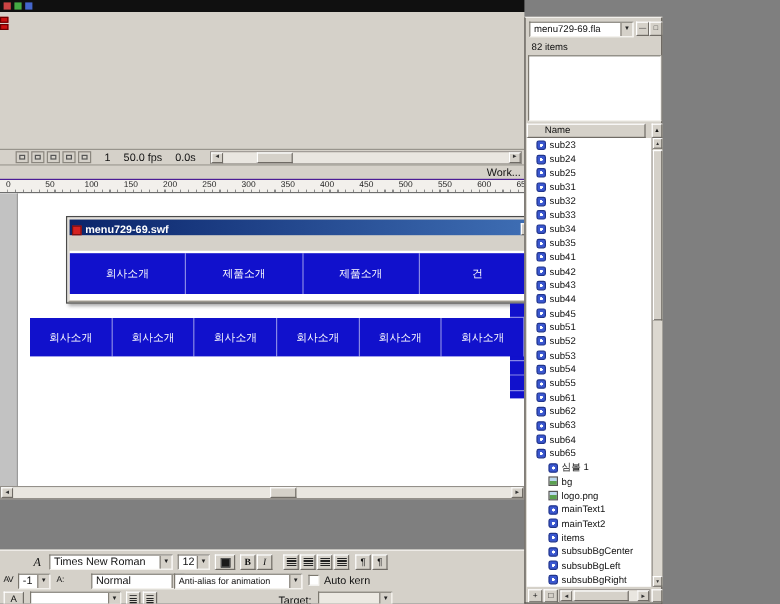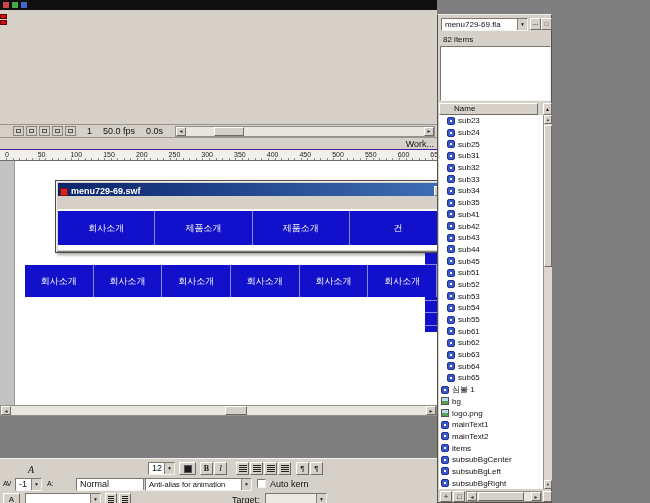--- a/index.html
+++ b/index.html
@@ -114,21 +114,21 @@
                border:1px solid;border-color:#7c786f #f4f2ee #f4f2ee #7c786f}
   #lib-name-header{position:absolute;left:1px;top:88px;width:99px;height:12px;
                    background:var(--panel_gray,#d5d1c9);border:1px solid;
                    border-color:#fff #6f6b65 #6f6b65 #fff;padding-left:14px;line-height:10px}
   #lib-sort-btn{position:absolute;left:105px;top:88px;width:9px;height:12px;
                 background:var(--panel_gray,#d5d1c9);border:1px solid;
                 border-color:#fff #6f6b65 #6f6b65 #fff;font-size:5px;
                 display:flex;align-items:center;justify-content:center}
   #lib-list{position:absolute;left:1px;top:100px;width:104px;height:374px;background:#fff;
             overflow:hidden;list-style:none}
-  .lib-row{height:11.7px;display:flex;align-items:center;gap:3px;padding-left:2px;white-space:nowrap}
+  .lib-row{height:11.7px;display:flex;align-items:center;gap:3px;padding-left:18px;white-space:nowrap}
   .lib-row[data-indent="1"]{padding-left:8px}
   .li-icon{width:8px;height:8px;flex:none}
   .li-icon[data-type="clip"]{background:radial-gradient(circle at 50% 50%,#fff 0 1.2px,transparent 1.4px),#3a57d0;
                              border:1px solid #20348c;border-radius:2px}
   .li-icon[data-type="image"]{background:linear-gradient(180deg,#bcd8ee 45%,#5aa050 45%);border:1px solid #555}
   #lib-vscroll{position:absolute;left:105px;top:100px;width:9px;height:374px;background:#dcd8d0;
                border-left:1px solid #94908a}
   #lib-vscroll .up{position:absolute;left:0;top:0;width:8px;height:9px}
   #lib-vscroll .down{position:absolute;left:0;bottom:0;width:8px;height:9px}
   #lib-vscroll .vthumb{position:absolute;left:0;top:10px;width:8px;height:142px;
@@ -253,20 +253,24 @@
   <span class="sb-btn">◄</span>
   <span class="sb-track">
       <span class="sb-thumb" style="left:214px;width:22px"></span>
     </span>
   <span class="sb-btn">►</span>
 </div>
 
 <div id="props">
 
   <span class="plabel" style="left:28px;top:5px;font-family:'Liberation Serif',serif;font-style:italic;font-size:10px">A</span>
+  <div class="combo" style="left:41px;top:3px;width:103px">
+    <span>Times New Roman</span>
+    <span class="combo-arrow">▼</span>
+  </div>
   <div class="combo" style="left:148px;top:3px;width:27px">
     <span>12</span>
     <span class="combo-arrow">▼</span>
   </div>
   <span class="pbtn" style="left:179px;top:3px;width:17px">
       <i class="swatch"></i>
     </span>
   <span class="pbtn" style="left:200px;top:3px;width:13px;font-weight:bold;font-family:'Liberation Serif',serif">B</span>
   <span class="pbtn" style="left:214px;top:3px;width:13px;font-style:italic;font-family:'Liberation Serif',serif">I</span>
   <span class="pbtn" style="left:236px;top:3px;width:13px">

